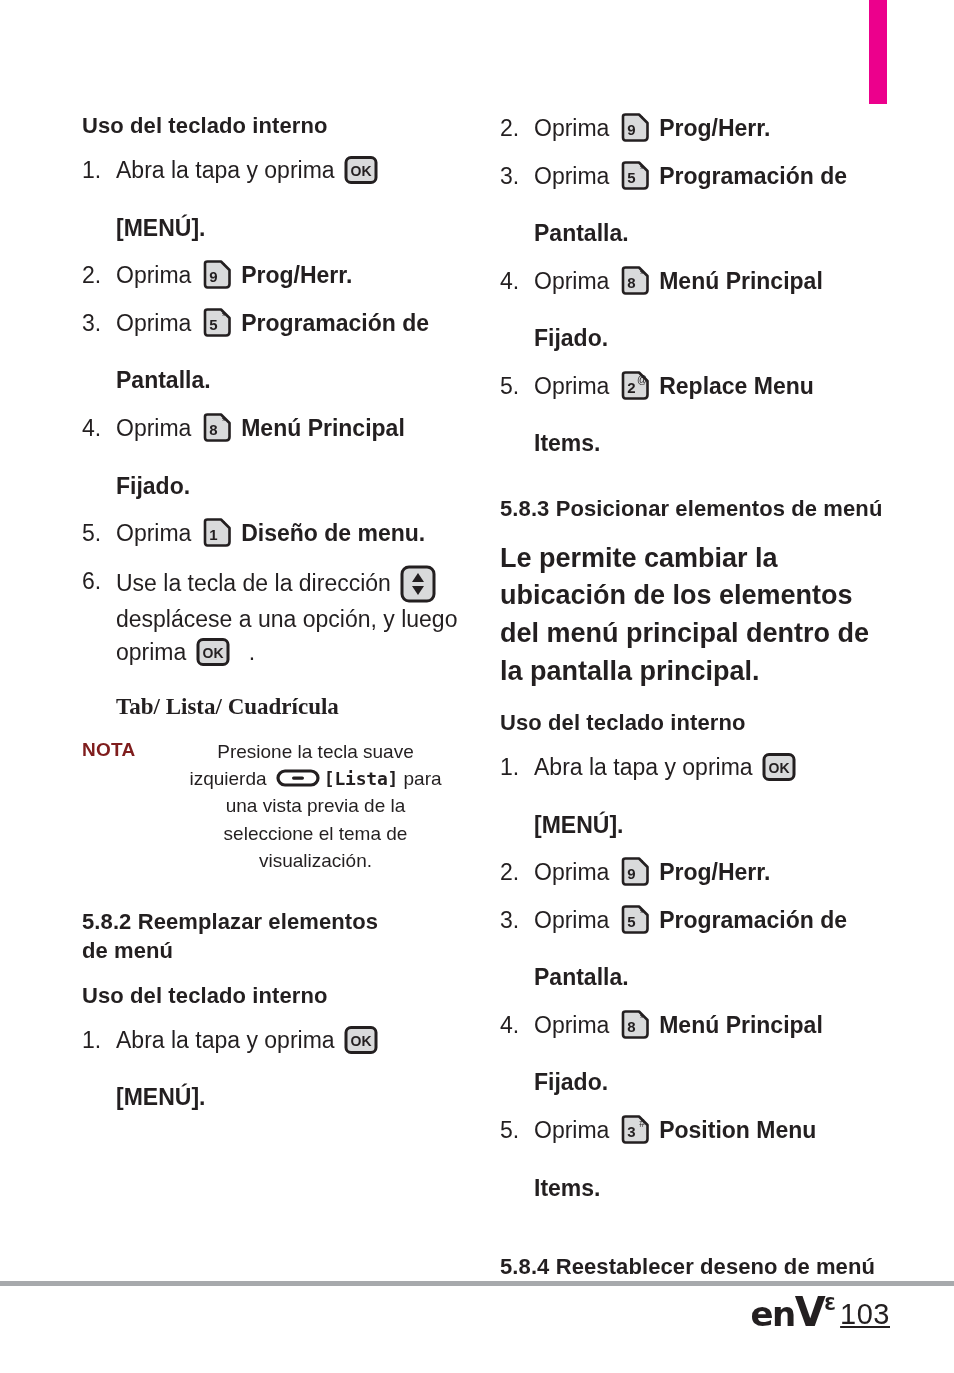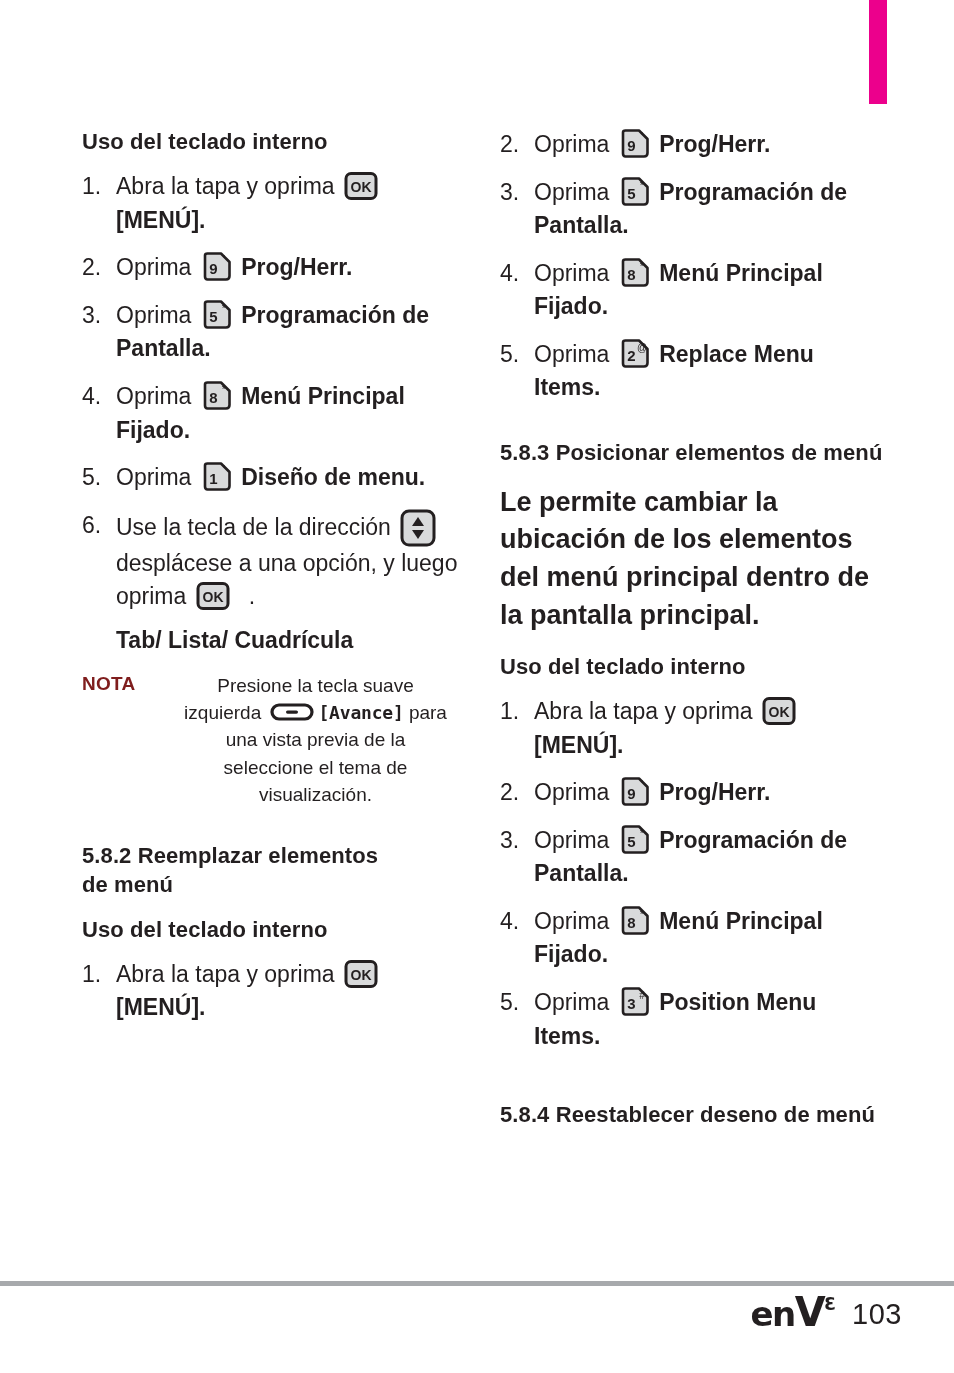--- a/index.html
+++ b/index.html
@@ -28,21 +28,21 @@
 
   
   .page {
     position: absolute;
     top: 112px;
     left: 0;
     width: 954px;
   }
   .col {
     position: absolute;
-    top: 16px;
+    top: 0;
     width: 385px;
   }
   .col-left  { left: 82px; }
   .col-right { left: 500px; }
 
   
   .h-sub {
     font-size: 22px;
     font-weight: bold;
     letter-spacing: 0.1px;
@@ -82,20 +82,21 @@
   }
   .step b, .step .bold {
     font-weight: bold;
   }
   .step .cont {
     display: block;
   }
   .indent-line {
     display: block;
     font-weight: bold;
+    margin-top: 24px;
   }
 
   
   .key {
     display: inline-block;
     vertical-align: -7px;
     position: relative;
     width: 30px;
     height: 29px;
     margin: 0 3px;
@@ -182,26 +183,27 @@
   .logo .v  { font-size: 40px; font-weight: bold; }
   .logo sup {
     font-size: 17px;
     vertical-align: 16px;
     letter-spacing: 0;
     display: inline-block;
     transform: scaleX(-1);
   }
   .page-num {
     position: absolute;
-    right: 52px;
+    right: 64px;
     top: 8px;
     font-size: 29px;
     font-weight: 300;
     color: #231f20;
     letter-spacing: 0.5px;
+    text-decoration: underline;
   }
 </style>
 </head>
 <body>
 
 <div class="tab-marker"></div>
 
 <div class="page">
 
   <div class="col col-left">
@@ -287,34 +289,34 @@
       <span class="cont">desplácese a una opción, y luego</span>
       <span class="cont">
         <span>oprima</span>
         <span class="key key-ok">
           <svg viewBox="0 0 34 28" width="34" height="28">
             <rect x="2" y="1.5" width="30" height="25" rx="5" ry="5" fill="#d9dadb" stroke="#231f20" stroke-width="3"></rect>
             <text x="17" y="19.5" font-family="Liberation Sans, sans-serif" font-size="14" font-weight="bold" fill="#231f20" text-anchor="middle">OK</text>
           </svg>
         </span><span>.</span>
       </span>
-      <span class="indent-line" style="margin-top:10px;">Tab/ Lista/ Cuadrícula</span>
+      <span class="indent-line" style="margin-top:20px;font-family:Liberation Serif, serif;">Tab/ Lista/ Cuadrícula</span>
     </div>
 
     <div class="nota">
       <span class="nota-label">NOTA</span>
       <div class="nota-body">
         <span>Presione la tecla suave</span><br>
         <span>izquierda</span>
         <span class="key key-soft">
           <svg viewBox="0 0 44 20" width="44" height="20">
             <rect x="2" y="3" width="40" height="14" rx="7" ry="7" fill="#ffffff" stroke="#231f20" stroke-width="3.2"></rect>
             <rect x="16" y="8.5" width="12" height="3.2" rx="1.6" fill="#231f20"></rect>
           </svg>
-        </span><span class="mono-bold">[Avance]</span>
+        </span><span class="mono-bold">[Lista]</span>
         <span>para</span><br>
         <span>una vista previa de la</span><br>
         <span>seleccione el tema de</span><br>
         <span>visualización.</span>
       </div>
     </div>
 
     <div class="spacer-lg"></div>
 
     <div class="h-sec">

